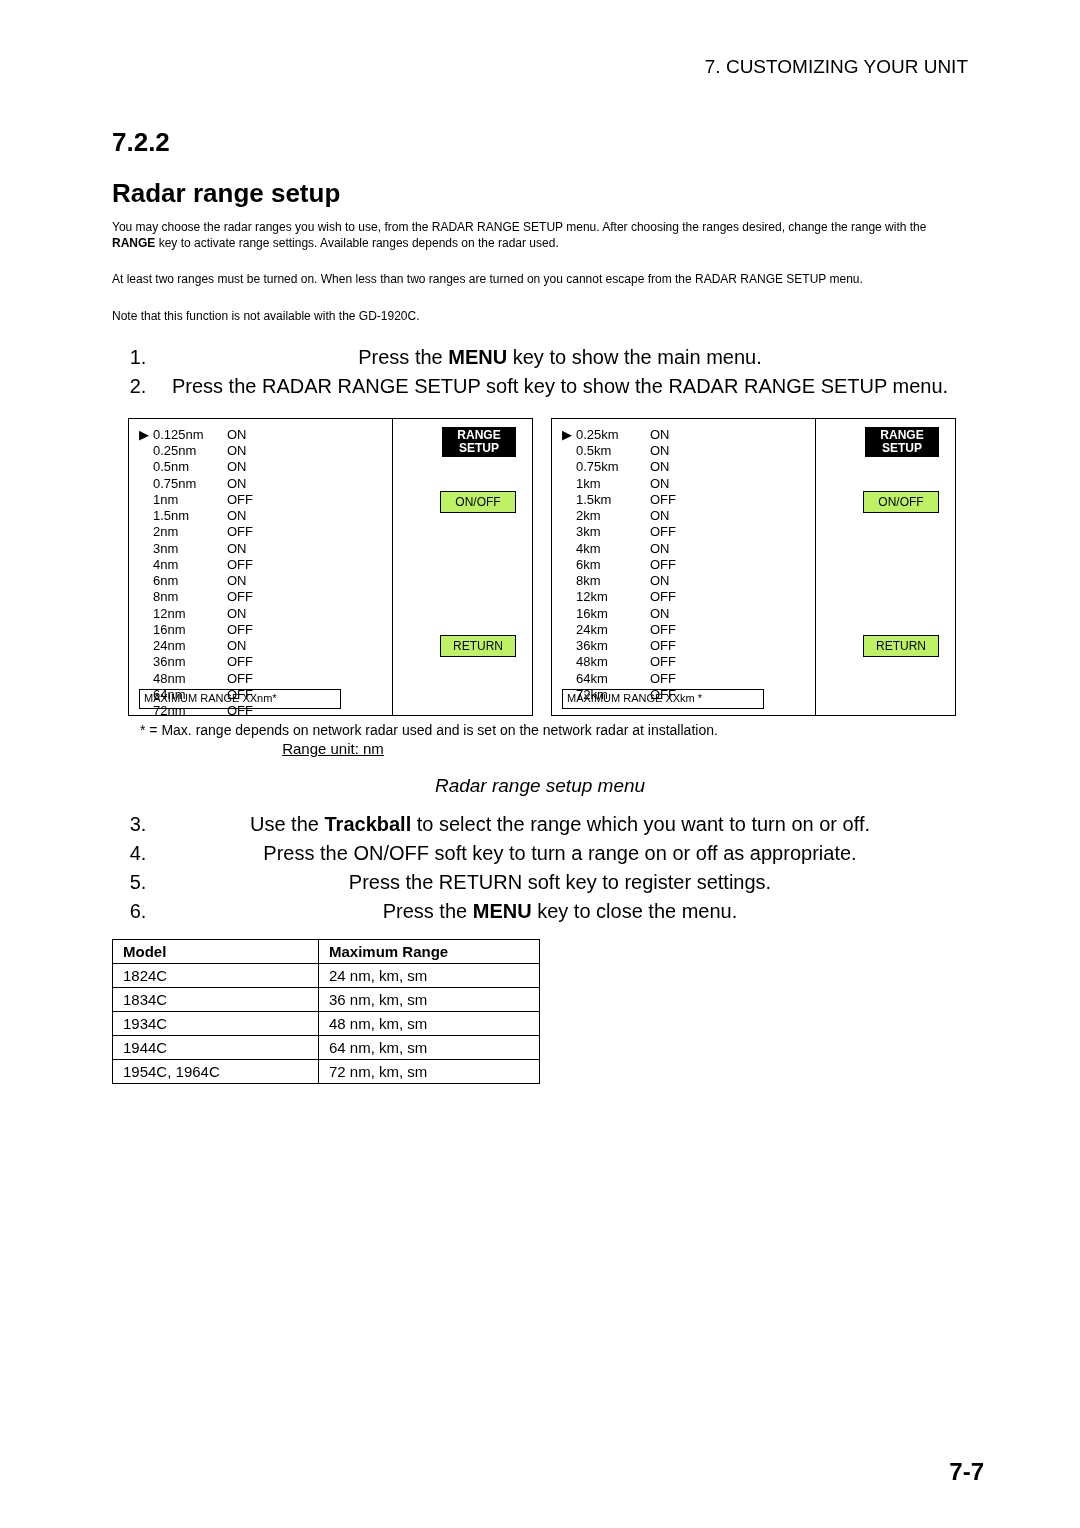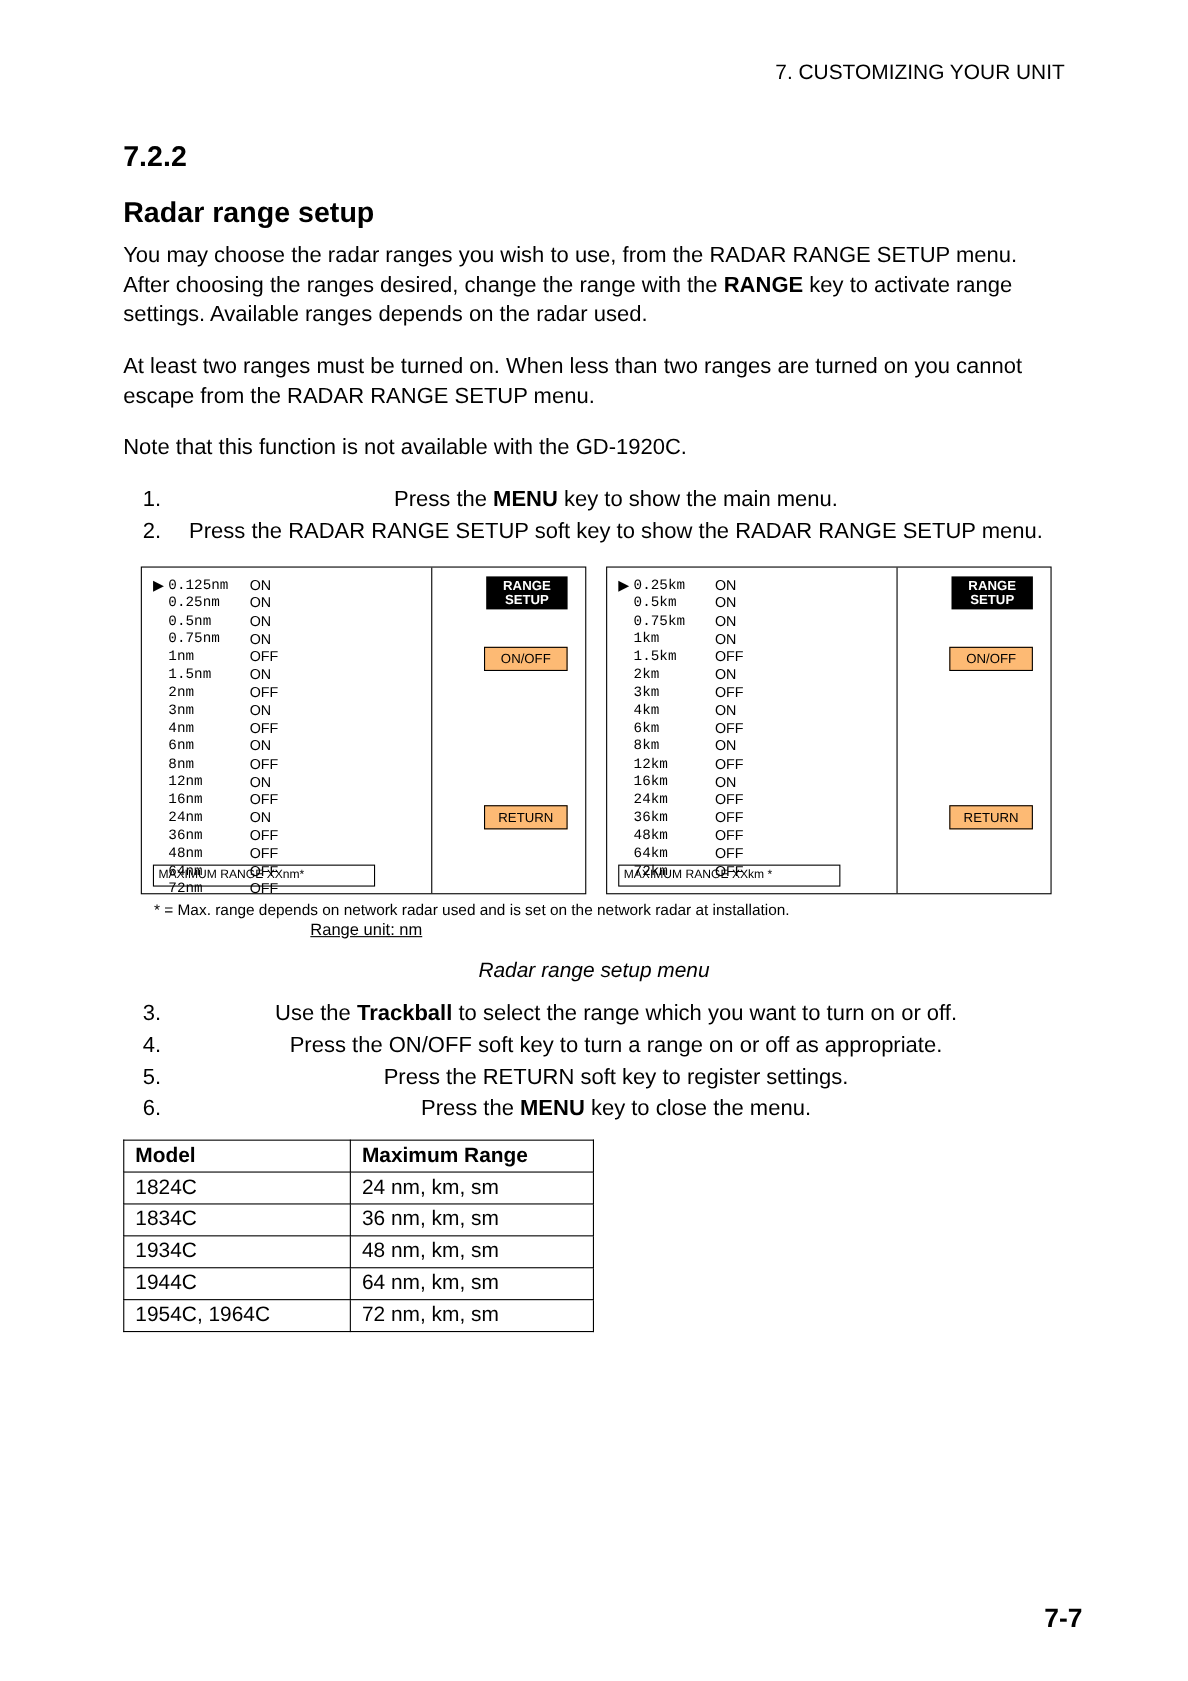--- a/index.html
+++ b/index.html
@@ -25,21 +25,21 @@
   }
   h2.section {
     font-size: 26px;
     font-weight: bold;
     margin: 0 0 10px 0;
     display: flex;
     gap: 20px;
     flex-direction: column;
   }
   p.body {
-    font-size: 20px;
+    font-size: 12px;
     line-height: 1.35;
     margin: 0 0 20px 0;
   }
   .bold { font-weight: bold; }
   ol.steps {
     font-size: 20px;
     line-height: 1.35;
     margin: 0 0 12px 0;
     padding-left: 40px;
     text-align: center;
@@ -70,21 +70,21 @@
   }
   .fig-right {
     width: 140px;
     border-left: 1.5px solid #000;
     position: relative;
   }
   .range-row {
     display: flex;
   }
   .range-cursor { width: 14px; text-align: left; }
-  .range-name  { width: 74px; font-family: Liberation Mono, monospace; }
+  .range-name  { width: 74px; }
   .range-state { }
   .max-box {
     border: 1px solid #000;
     font-size: 11px;
     padding: 2px 4px;
     position: absolute;
     left: 10px;
     bottom: 6px;
     width: 202px;
     box-sizing: border-box;
@@ -102,21 +102,21 @@
     line-height: 1.1;
   }
   .softkey-hollow {
     position: absolute;
     right: 16px;
     border: 1.5px solid #000;
     font-size: 12px;
     text-align: center;
     width: 70px;
     padding: 3px 2px;
-    background: #fdba74;
+    background: #bef264;
   }
   .footnote {
     font-size: 14px;
     margin: 4px 0 2px 28px;
   }
   .unit-labels {
     display: flex;
     margin-left: 16px;
     gap: 16px;
     font-size: 15px;
@@ -134,21 +134,21 @@
     margin: 18px 0 14px 0;
   }
   
   table.model {
     border-collapse: collapse;
     margin-top: 14px;
     margin-left: 0;
   }
   table.model th, table.model td {
     border: 1.5px solid #000;
-    font-size: 19px;
+    font-size: 15px;
     text-align: left;
     padding: 3px 10px;
   }
   table.model th { font-weight: bold; }
   .col-model { width: 185px; }
   .col-range { width: 200px; }
   .page-num {
     position: absolute;
     right: 96px;
     bottom: 42px;

